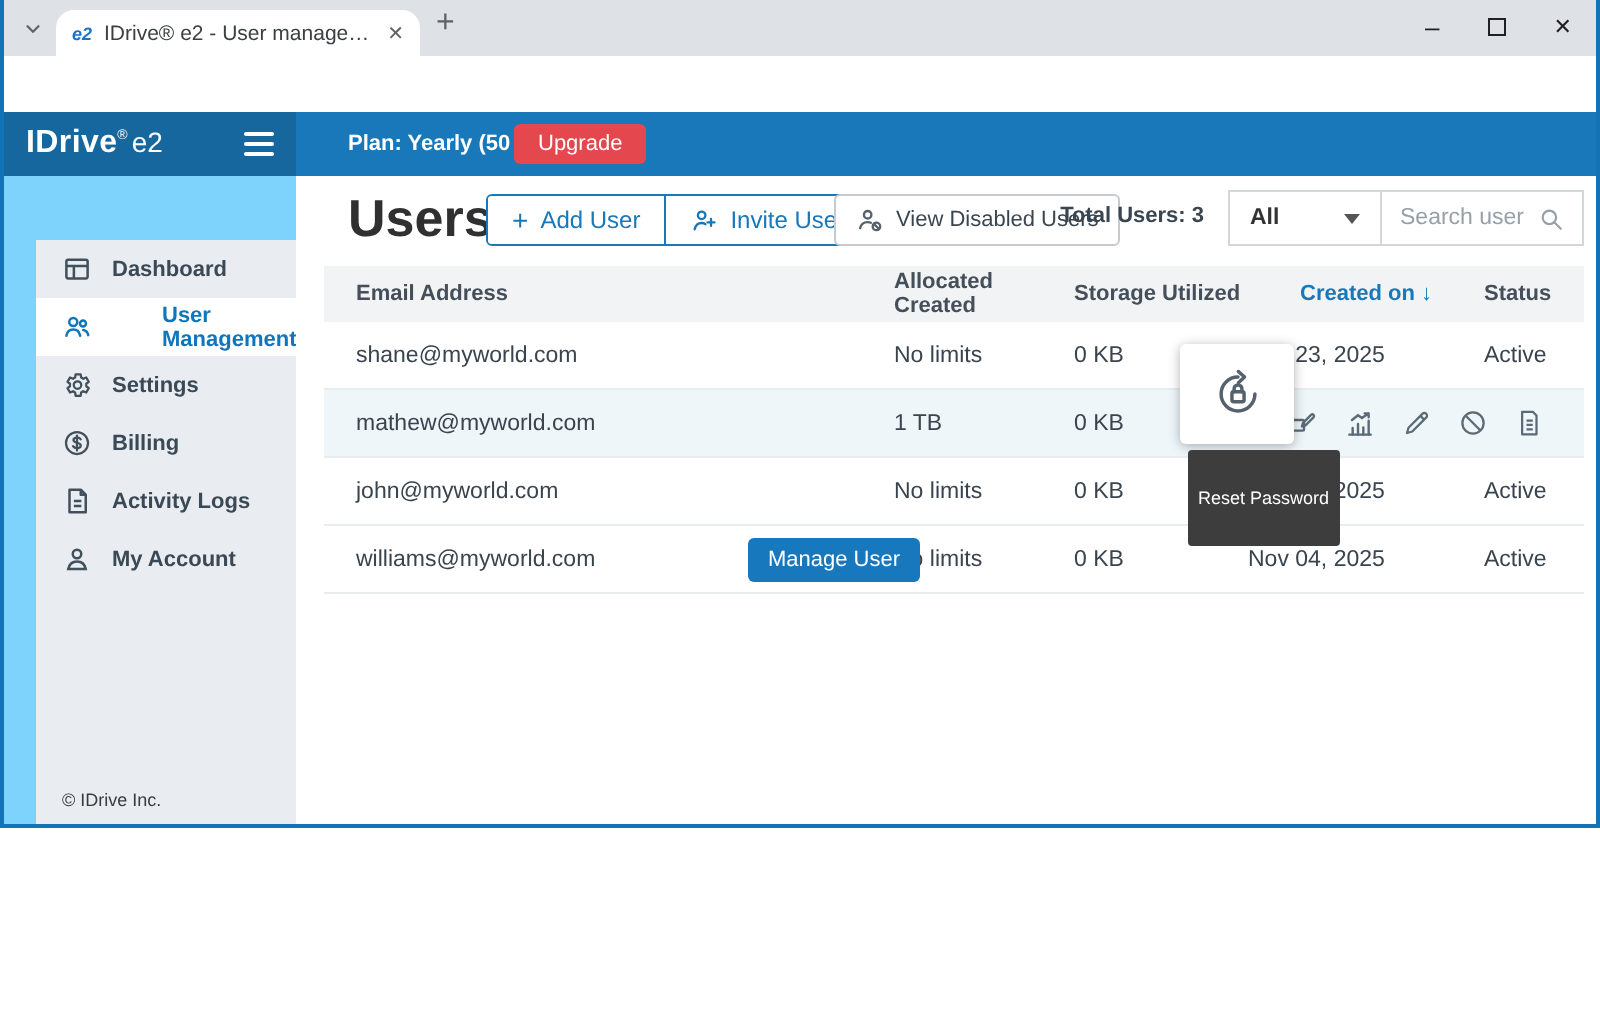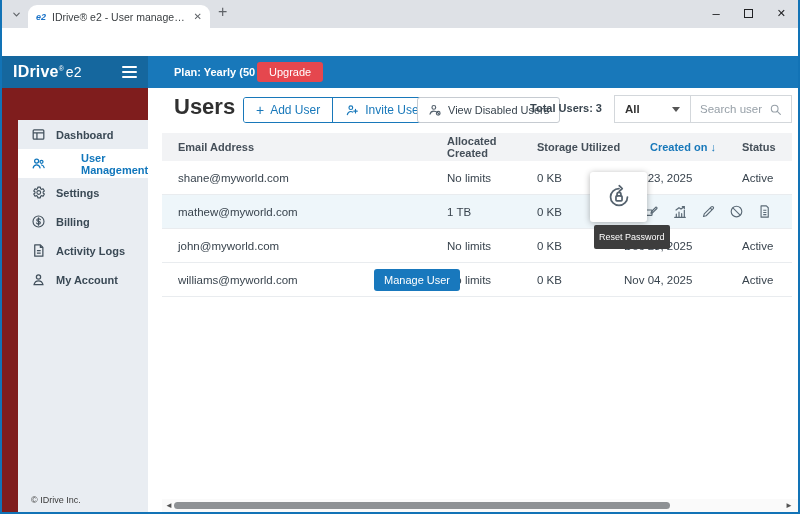--- a/index.html
+++ b/index.html
@@ -1,18 +1,18 @@
 <!DOCTYPE html>
 <html><head>
 <meta charset="utf-8">
 <style>
   * { margin:0; padding:0; box-sizing:border-box; }
   body { font-family:"Liberation Sans", sans-serif; background:#fff; }
-  #window { position:relative; width:800px; height:514px; overflow:hidden;
-            border-left:2px solid #1273b6; border-right:2px solid #1273b6; border-bottom:2px solid #1273b6; background:#7f1d1d; }
+  #window { position:relative; width:800px; height:414px; overflow:hidden;
+            border-left:2px solid #1273b6; border-right:2px solid #1273b6; border-bottom:2px solid #1273b6; background:#7dd3fc; }
 
   
   .tabstrip { position:absolute; top:0; left:0; right:0; height:28px; background:#dee1e6; }
   .tab-search { position:absolute; left:7px; top:7px; width:15px; height:15px; color:#5f6368; display:flex; align-items:center; justify-content:center; }
   .tab { position:absolute; left:26px; top:5px; width:182px; height:23px; background:#fff; border-radius:9px 9px 0 0; display:flex; align-items:center; gap:6px; padding:0 8px; }
   .favicon { font-size:9px; font-weight:bold; font-style:italic; color:#1a73c8; flex:none; }
   .tab-title { font-size:10.5px; color:#3c4043; white-space:nowrap; overflow:hidden; text-overflow:ellipsis; flex:1; }
   .tab-close { font-size:10px; color:#5f6368; flex:none; cursor:default; }
   .new-tab { position:absolute; left:216px; top:3px; font-size:16px; color:#5f6368; }
   .win-controls { position:absolute; right:12px; top:2px; display:flex; gap:24px; align-items:center; height:22px; color:#202124; }
@@ -60,21 +60,21 @@
   
   .sidebar { position:absolute; left:16px; top:88px; bottom:0; width:146px; background:#e9edf2;margin-top:32px; }
   .side-item { height:29px; display:flex; align-items:center; gap:10px; padding-left:13px; color:#42505c; cursor:pointer; }
   .side-item .lbl { font-size:11px; font-weight:bold; color:#3a4955; }
   .side-item.active { background:#fff; color:#1076bc; }
   .side-item.active .lbl { color:#1076bc;padding-left:25px; }
   .side-copy { position:absolute; left:13px; bottom:7px; font-size:9px; color:#3b3b3b; }
 
   
   .main { position:absolute; left:146px; top:88px; right:0; bottom:0; background:#fff; }
-  .page-title { position:absolute; left:26px; top:6px; font-size:22px; font-weight:bold; color:#303030; }
+  .page-title { position:absolute; left:26px; top:6px; font-size:26px; font-weight:bold; color:#303030; }
   .seg-group { position:absolute; left:95px; top:9px; height:26px; display:inline-flex; border:1px solid #1878ba; border-radius:3px; overflow:hidden; background:#fff; }
   .seg-btn { display:flex; align-items:center; gap:6px; padding:0 12px; font-size:12px; color:#1878ba; background:#fff; border:none; font-family:inherit; }
   .seg-btn + .seg-btn { border-left:1px solid #1878ba; }
   .plus-glyph { font-size:14px; line-height:12px; }
   .ghost-btn { position:absolute; left:269px; top:9px; height:26px; display:flex; align-items:center; gap:6px; padding:0 10px; font-size:11px; color:#39454f; background:#fff; border:1px solid #c6cbd1; border-radius:3px; font-family:inherit; }
   .ghost-btn .gicon { color:#55626e; display:flex; }
   .total-users { position:absolute; left:362px; top:14px; width:92px; text-align:right; font-size:11px; font-weight:bold; color:#39454f; }
   .filter-box { position:absolute; left:466px; top:7px; width:178px; height:28px; border:1px solid #d3d7db; display:flex; background:#fff; }
   .filter-all { width:76px; display:flex; align-items:center; padding:0 10px; font-size:11.5px; font-weight:bold; color:#333; border-right:1px solid #d3d7db; cursor:pointer; }
   .filter-caret { margin-left:auto; width:0; height:0; border-left:4px solid transparent; border-right:4px solid transparent; border-top:5px solid #555; }
@@ -88,21 +88,21 @@
   .tbl-head > div:first-child, .tbl-row > div:first-child { padding-left:16px; }
   .col-created { color:#1878ba;margin-left:26px; }
   .sort-arrow { font-size:11px; margin-left:3px; }
   .tbl-row { position:relative; display:grid; grid-template-columns:285px 90px 87px 118px 50px; align-items:center; height:34px; border-bottom:1px solid #e9ecef; font-size:11.5px; color:#39444e; }
   .tbl-row.hovered { background:#eef6fa; }
   .row-actions { position:absolute; left:481px; top:0; height:100%; display:flex; align-items:center; gap:13px; color:#5b6a76; }
   .row-actions .act { display:flex; cursor:pointer; }
   .manage-btn { position:absolute; left:212px; top:6px; height:22px; line-height:22px; padding:0 10px; background:#1878bd; color:#fff; font-size:11px; border:none; border-radius:3px; font-family:inherit; }
 
   .hover-card { position:absolute; left:442px; top:84px; width:57px; height:50px; background:#fff; border-radius:3px; box-shadow:0 1px 6px rgba(0,0,0,.3); display:flex; align-items:center; justify-content:center; color:#55626e; cursor:pointer; }
-  .tooltip { position:absolute; left:446px; top:137px; background:#3d3d3d; color:#fff; font-size:9px; padding:7px 5px; border-radius:2px; white-space:nowrap; }
+  .tooltip { position:absolute; left:446px; top:137px; background:#3d3d3d; color:#fff; font-size:9px; padding:19px 5px; border-radius:2px; white-space:nowrap; }
 
   .hscroll-track { position:absolute; left:14px; top:411px; width:636px; height:13px; background:#fafafa; }
   .hscroll-thumb { position:absolute; left:26px; top:414px; width:496px; height:7px; background:#8e9194; border-radius:4px; }
   .scroll-arrow { position:absolute; top:413px; font-size:8px; color:#555; }
   .sa-left { left:17px; } .sa-right { left:637px; }
 
   svg { display:block; }
 </style>
 </head>
 <body>

